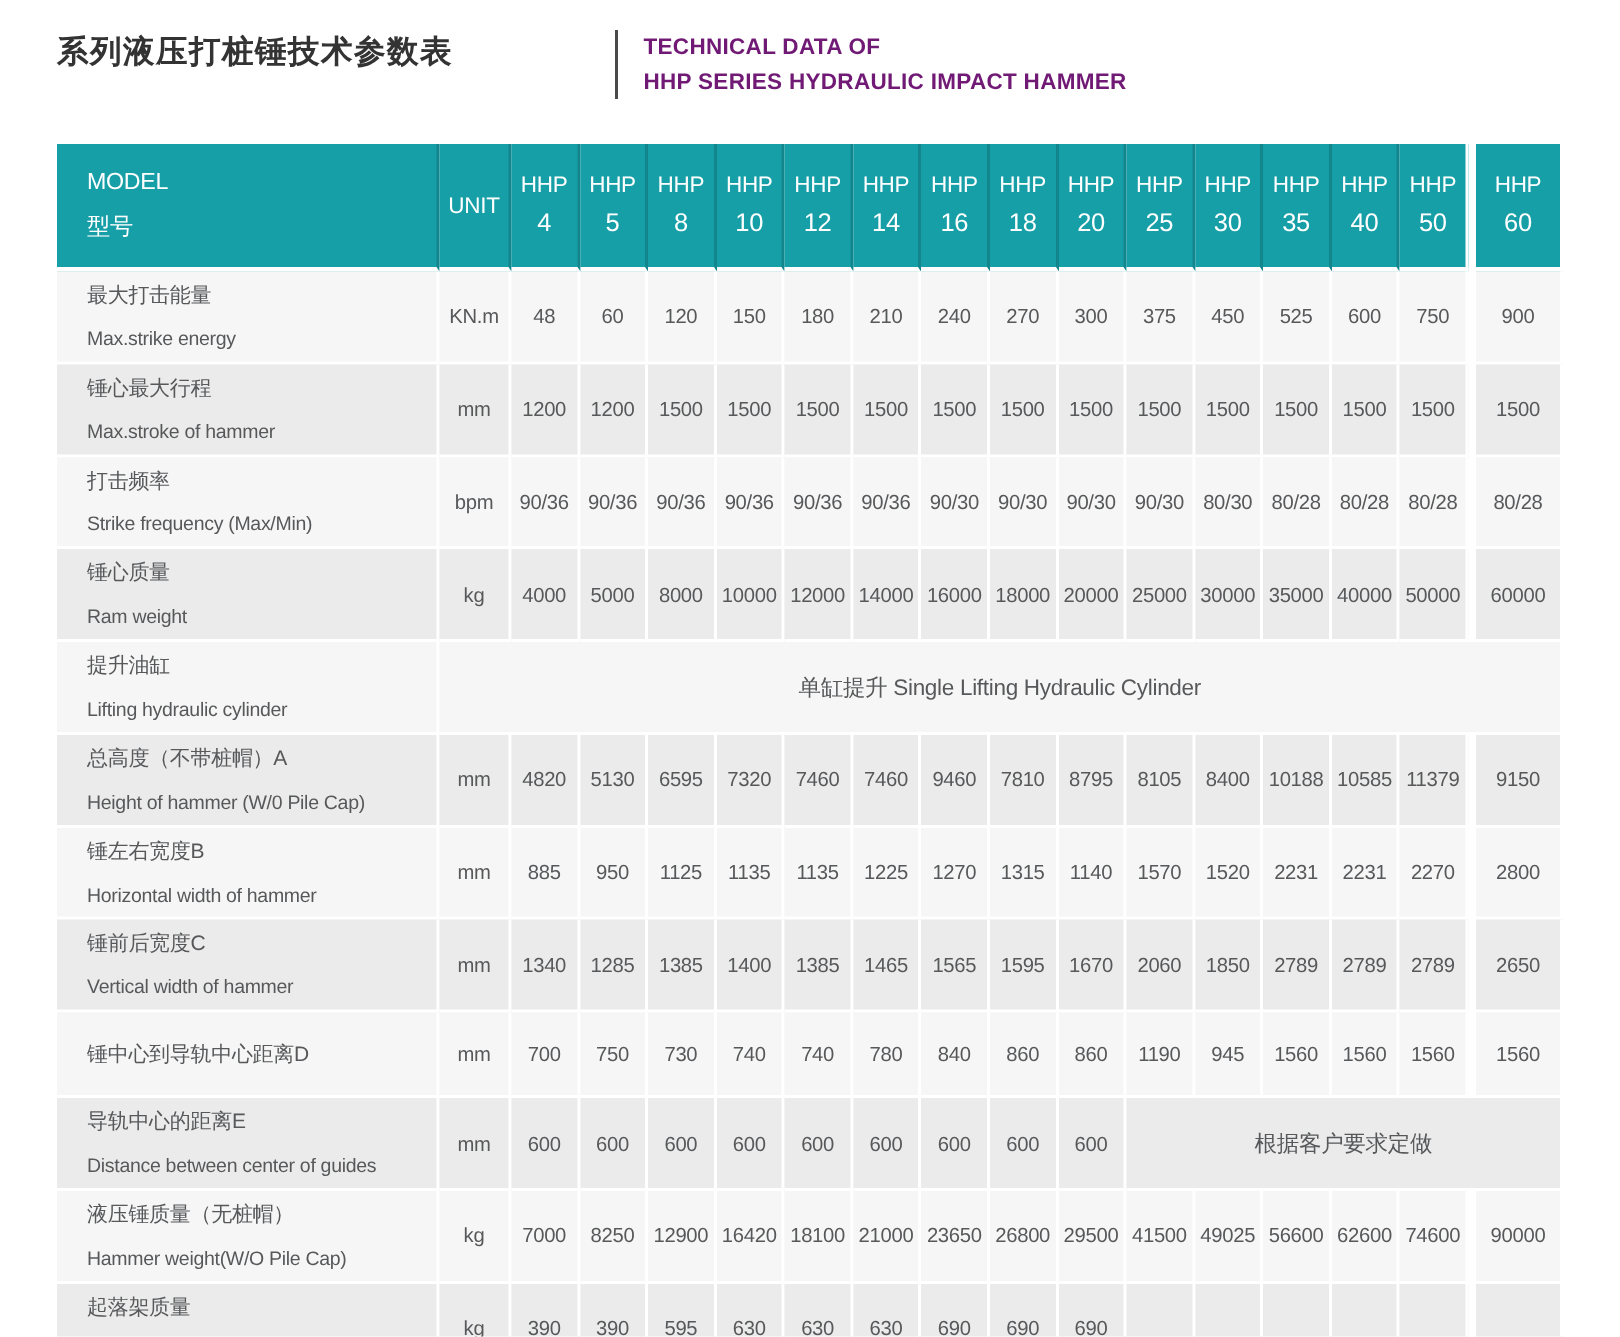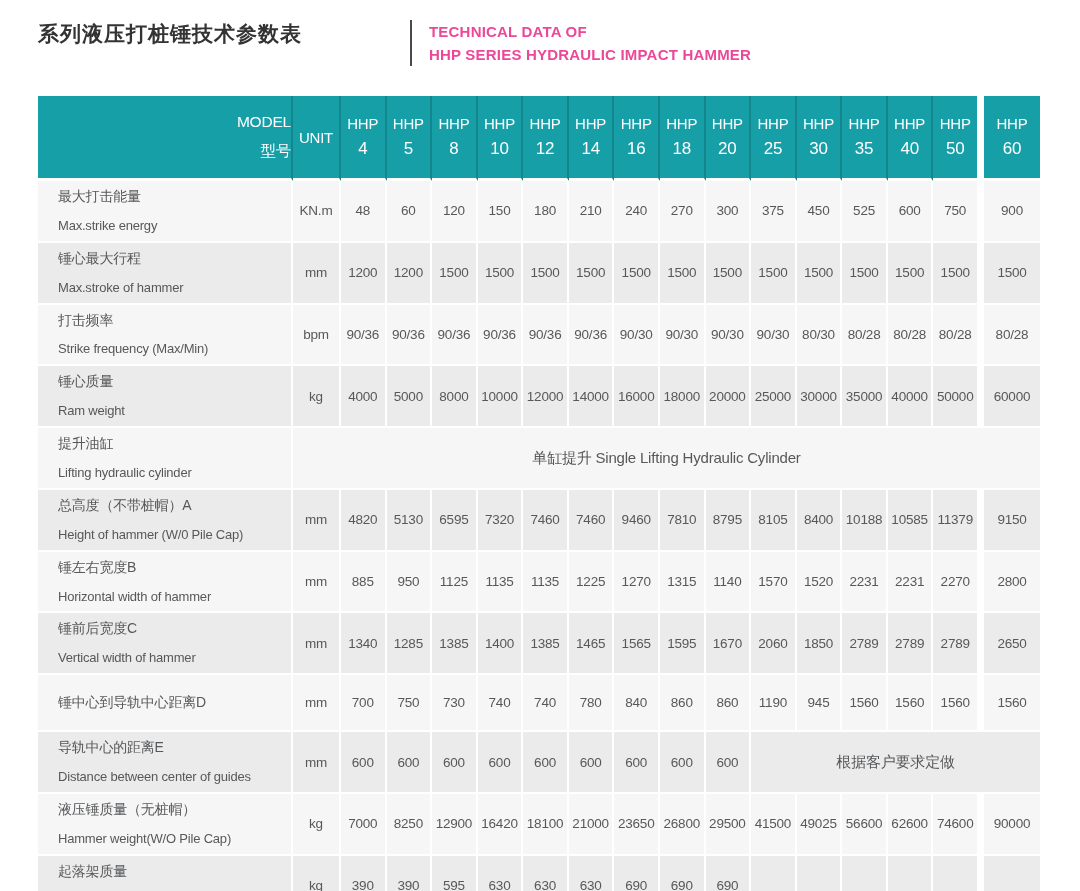--- a/index.html
+++ b/index.html
@@ -2,39 +2,39 @@
 <html><head>
 <meta charset="utf-8">
 <style>
   * { margin:0; padding:0; box-sizing:border-box; }
   html,body { width:1080px; height:891px; background:#ffffff; overflow:hidden;
     font-family:"Liberation Sans", sans-serif; }
 
   .titlebar { display:flex; align-items:flex-start; margin:20px 0 0 38px; height:58px; }
   .title-cn { width:372px; font-size:21px; font-weight:700; color:#333; letter-spacing:1px; }
   .vdiv { width:2px; height:46px; background:#4a4a4a; margin-right:17px; }
-  .title-en { font-size:15px; font-weight:700; color:#ec4899; line-height:1.55; letter-spacing:0.2px; }
+  .title-en { font-size:15px; font-weight:700; color:#701a75; line-height:1.55; letter-spacing:0.2px; }
 
   .grid { display:grid; width:1004px; margin:18px 0 0 38px;
     grid-template-columns:255px 48px repeat(14, 1fr) 5px 58px;
     grid-template-rows:85px; grid-auto-rows:auto; }
 
   .cell { display:flex; align-items:center; justify-content:center;
     border-right:2px solid #fff; border-bottom:2px solid #fff;
     font-size:13.5px; color:#57585a; min-height:57px; text-align:center;
     letter-spacing:-0.2px; }
   .light { background:#f6f6f6; }
   .dark  { background:#ebebeb; }
   .spacer { background:transparent; }
 
   .hcell { background:#179fa8; color:#fff; flex-direction:column; gap:7px;
     border-right:2px solid rgba(0,0,0,0.16); border-bottom:3px solid #fff;
     font-size:15px; min-height:85px; }
   .hcell.no-sep, .hcell.last { border-right:2px solid #fff; }
-  .model-cell { align-items:flex-end; padding-left:20px; gap:10px; font-size:15.5px; }
+  .model-cell { align-items:flex-start; padding-left:20px; gap:10px; font-size:15.5px; }
   .hnum { font-size:17px; }
 
   .label-cell { flex-direction:column; align-items:flex-start; justify-content:center;
     padding:6px 4px 6px 20px; gap:12px; text-align:left; }
   .label-cell .cn { font-size:14px; line-height:1.35; }
   .label-cell .en { font-size:13px; line-height:1.3; white-space:pre-line; }
 
   .merged { font-size:15px; }
 
   .footnote { width:1004px; margin:10px 0 0 38px; text-align:right;

